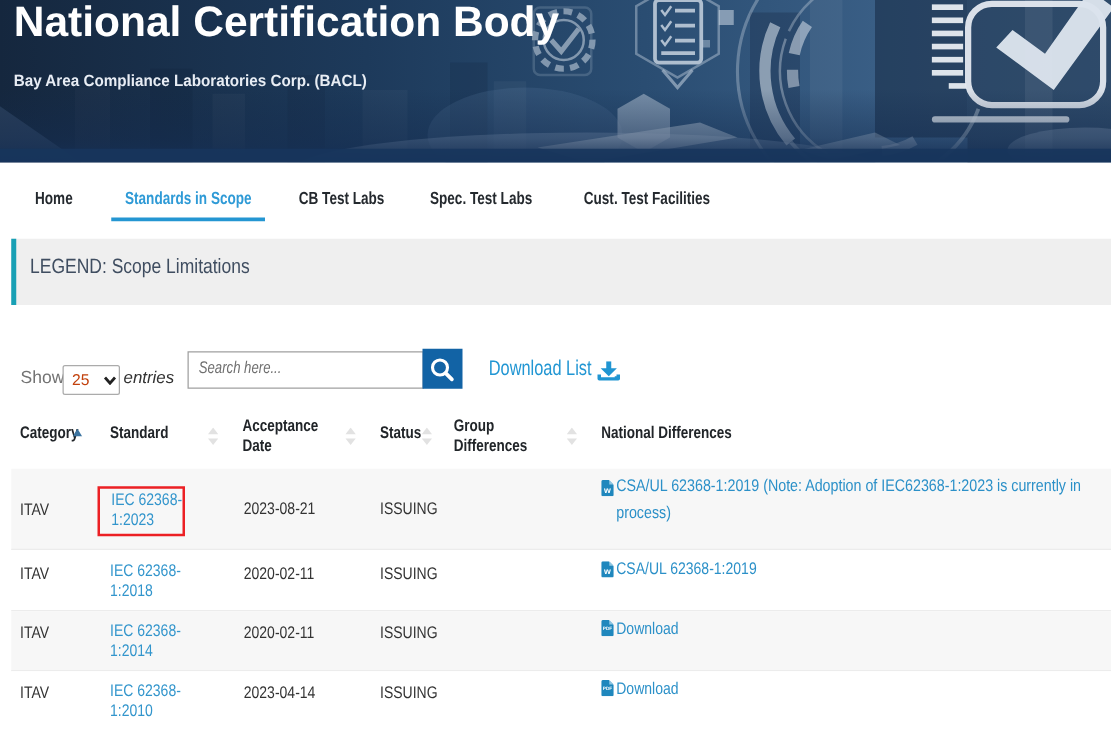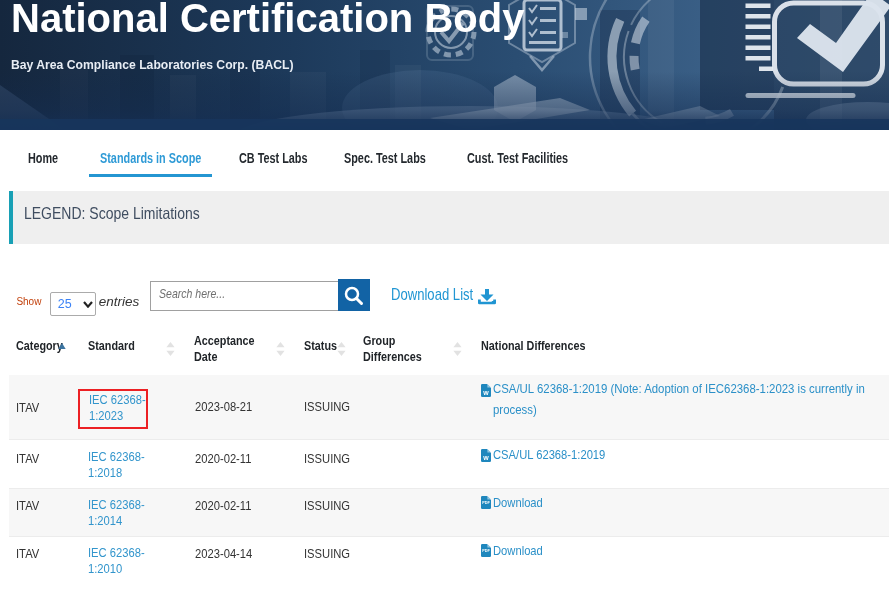--- a/index.html
+++ b/index.html
@@ -103,37 +103,37 @@
     <rect x="759" y="66.5" width="14" height="4.5"></rect>
   </g>
 
   <rect x="774.5" y="3" width="108" height="81" rx="19" fill="none" stroke="#e9eef4" stroke-width="5" opacity="0.92"></rect>
   <path d="M748 95.5 H 853" stroke="#e9eef4" stroke-width="5" stroke-linecap="round" fill="none" opacity="0.85"></path>
   <path d="M810 24 L836 43 L872 -8 L891 6 L843 72 L797 38 Z" fill="#dbe3ec" opacity="0.97"></path>
 
   <rect width="889" height="130" fill="url(#vg)"></rect>
   <rect x="0" y="119" width="889" height="11" fill="#17355c" opacity="0.9"></rect>
 </svg>
-<div class="t" style="left:11px;top:1.5px;font-size:40px;line-height:32.3px;font-weight:bold;color:#ffffff;">National Certification Body</div>
+<div class="t" style="left:11px;top:1.5px;font-size:34px;line-height:32.3px;font-weight:bold;color:#ffffff;">National Certification Body</div>
 <div class="t" style="left:10.8px;top:56.8px;font-size:13px;line-height:16px;font-weight:bold;color:#e8edf4;transform:scaleX(0.937);">Bay Area Compliance Laboratories Corp. (BACL)</div>
 </div>
 
 <div class="t tab" style="left:28px;top:150.3px;">Home</div>
 <div class="t tab" style="left:100.2px;top:150.3px;color:#2e9ad6;">Standards in Scope</div>
 <div class="abs" style="left:89px;top:174.2px;width:122.5px;height:3.2px;background:#2496d2;"></div>
 <div class="t tab" style="left:238.6px;top:150.3px;">CB Test Labs</div>
 <div class="t tab" style="left:343.9px;top:150.3px;">Spec. Test Labs</div>
 <div class="t tab" style="left:467px;top:150.3px;">Cust. Test Facilities</div>
 
 <div class="abs" style="left:9px;top:191px;width:880px;height:53px;background:#efefef;border-left:4.5px solid #18a0b5;box-sizing:border-box;"></div>
 <div class="t" style="left:23.6px;top:203px;font-size:16.5px;line-height:20px;color:#3f4d60;transform:scaleX(0.848);">LEGEND: Scope Limitations</div>
 
-<div class="t" style="left:16.4px;top:292.5px;font-size:10px;line-height:17px;color:#c2410c;">Show</div>
+<div class="t" style="left:16.4px;top:292.5px;font-size:14px;line-height:17px;color:#737373;">Show</div>
 <div class="abs" style="left:49.8px;top:292px;width:46px;height:24px;border:1px solid #ababab;border-radius:2px;background:#fff;box-sizing:border-box;"></div>
-<div class="t" style="left:57.7px;top:297px;font-size:12.5px;line-height:15px;color:#3b82f6;text-align:center;">25</div>
+<div class="t" style="left:57.7px;top:297px;font-size:12.5px;line-height:15px;color:#c2410c;text-align:center;">25</div>
 <svg class="abs" style="left:82.5px;top:300.5px;" width="10" height="7" viewBox="0 0 10 7">
     <path d="M1 1 L5 5.6 L9 1" fill="none" stroke="#222" stroke-width="2.2"></path>
   </svg>
 <div class="t" style="left:98.8px;top:292.5px;font-size:13.5px;line-height:17px;color:#333;font-style:italic;">entries</div>
 
 <div class="abs" style="left:149.6px;top:280.5px;width:189px;height:30px;border:1px solid #a0a0a0;background:#fff;box-sizing:border-box;"></div>
 <div class="t" style="left:159.3px;top:285.2px;font-size:13.5px;line-height:17px;font-style:italic;color:#6f6f6f;transform:scaleX(0.78);">Search here...</div>
 <div class="abs" style="left:338.2px;top:278.8px;width:31.8px;height:32.2px;background:#1263a5;"></div>
 <svg class="abs" style="left:343px;top:285px;" width="21" height="21" viewBox="0 0 21 21">
   <circle cx="9" cy="9" r="6" fill="none" stroke="#fff" stroke-width="2.5"></circle>

